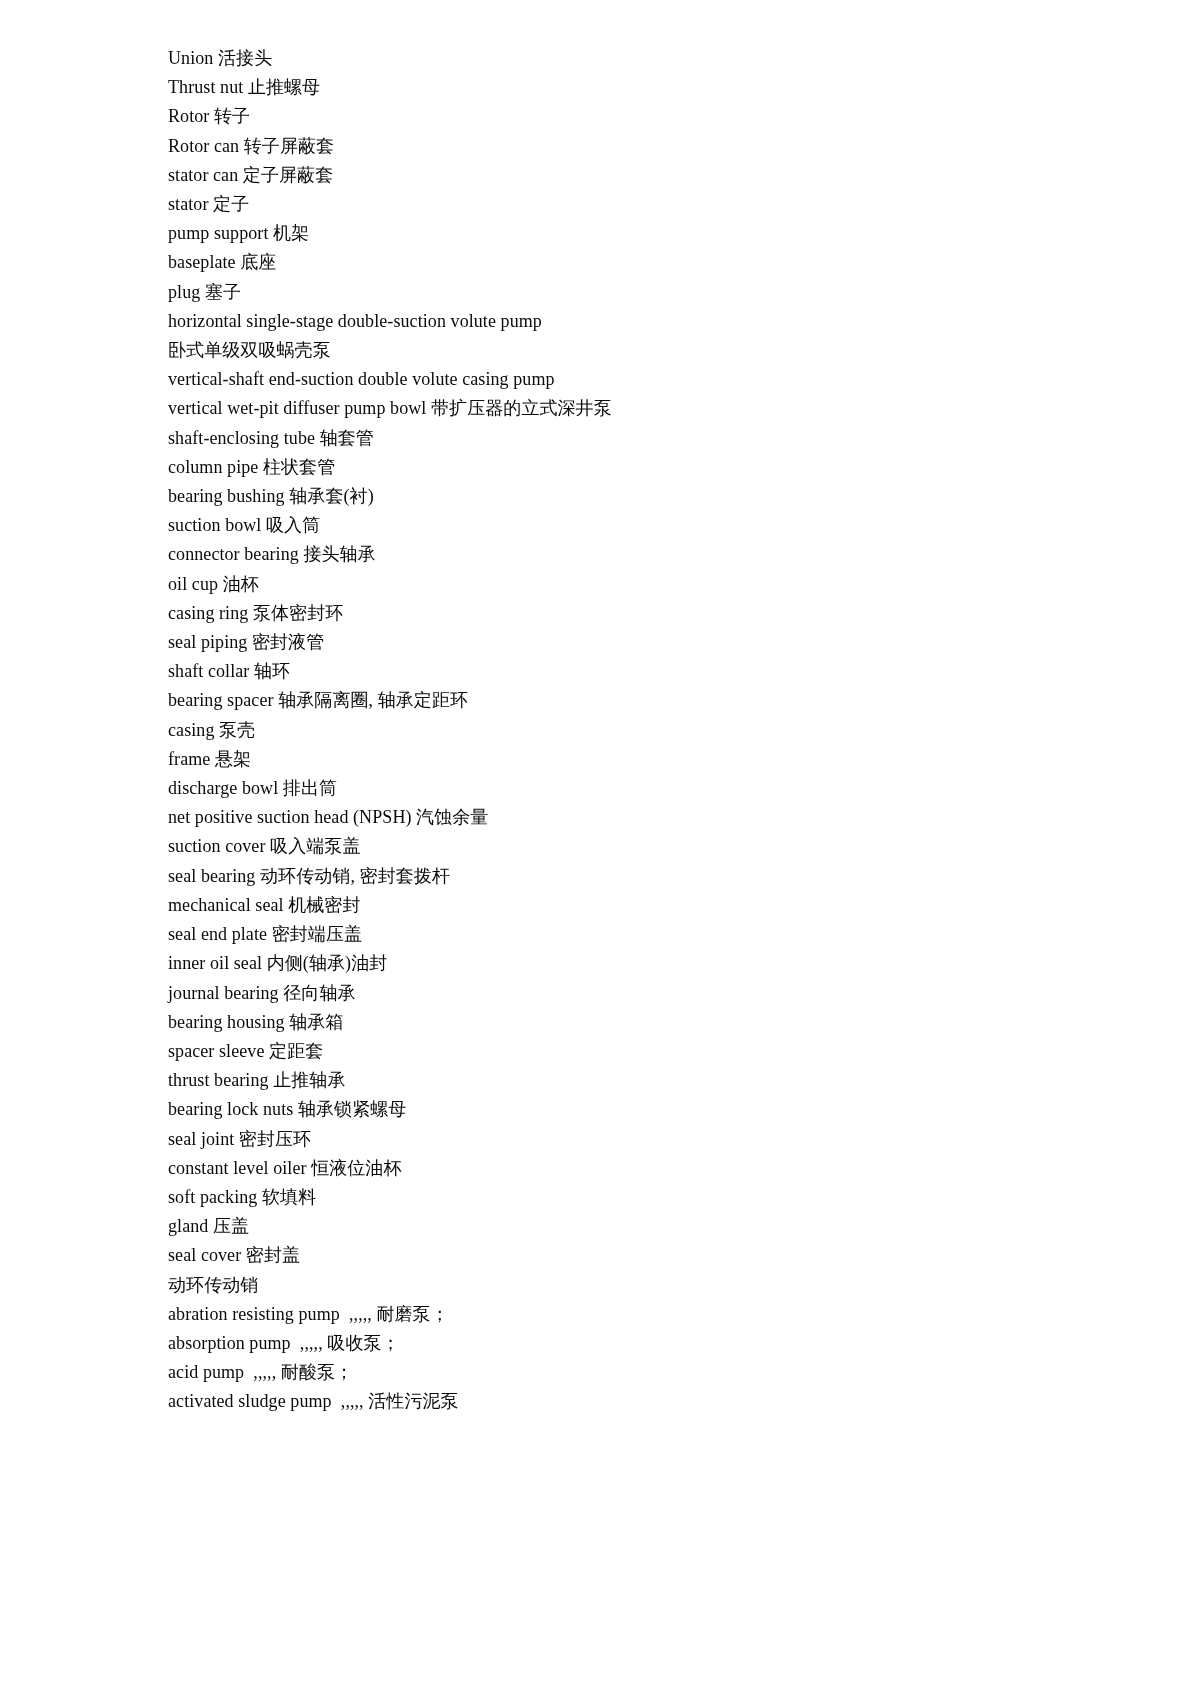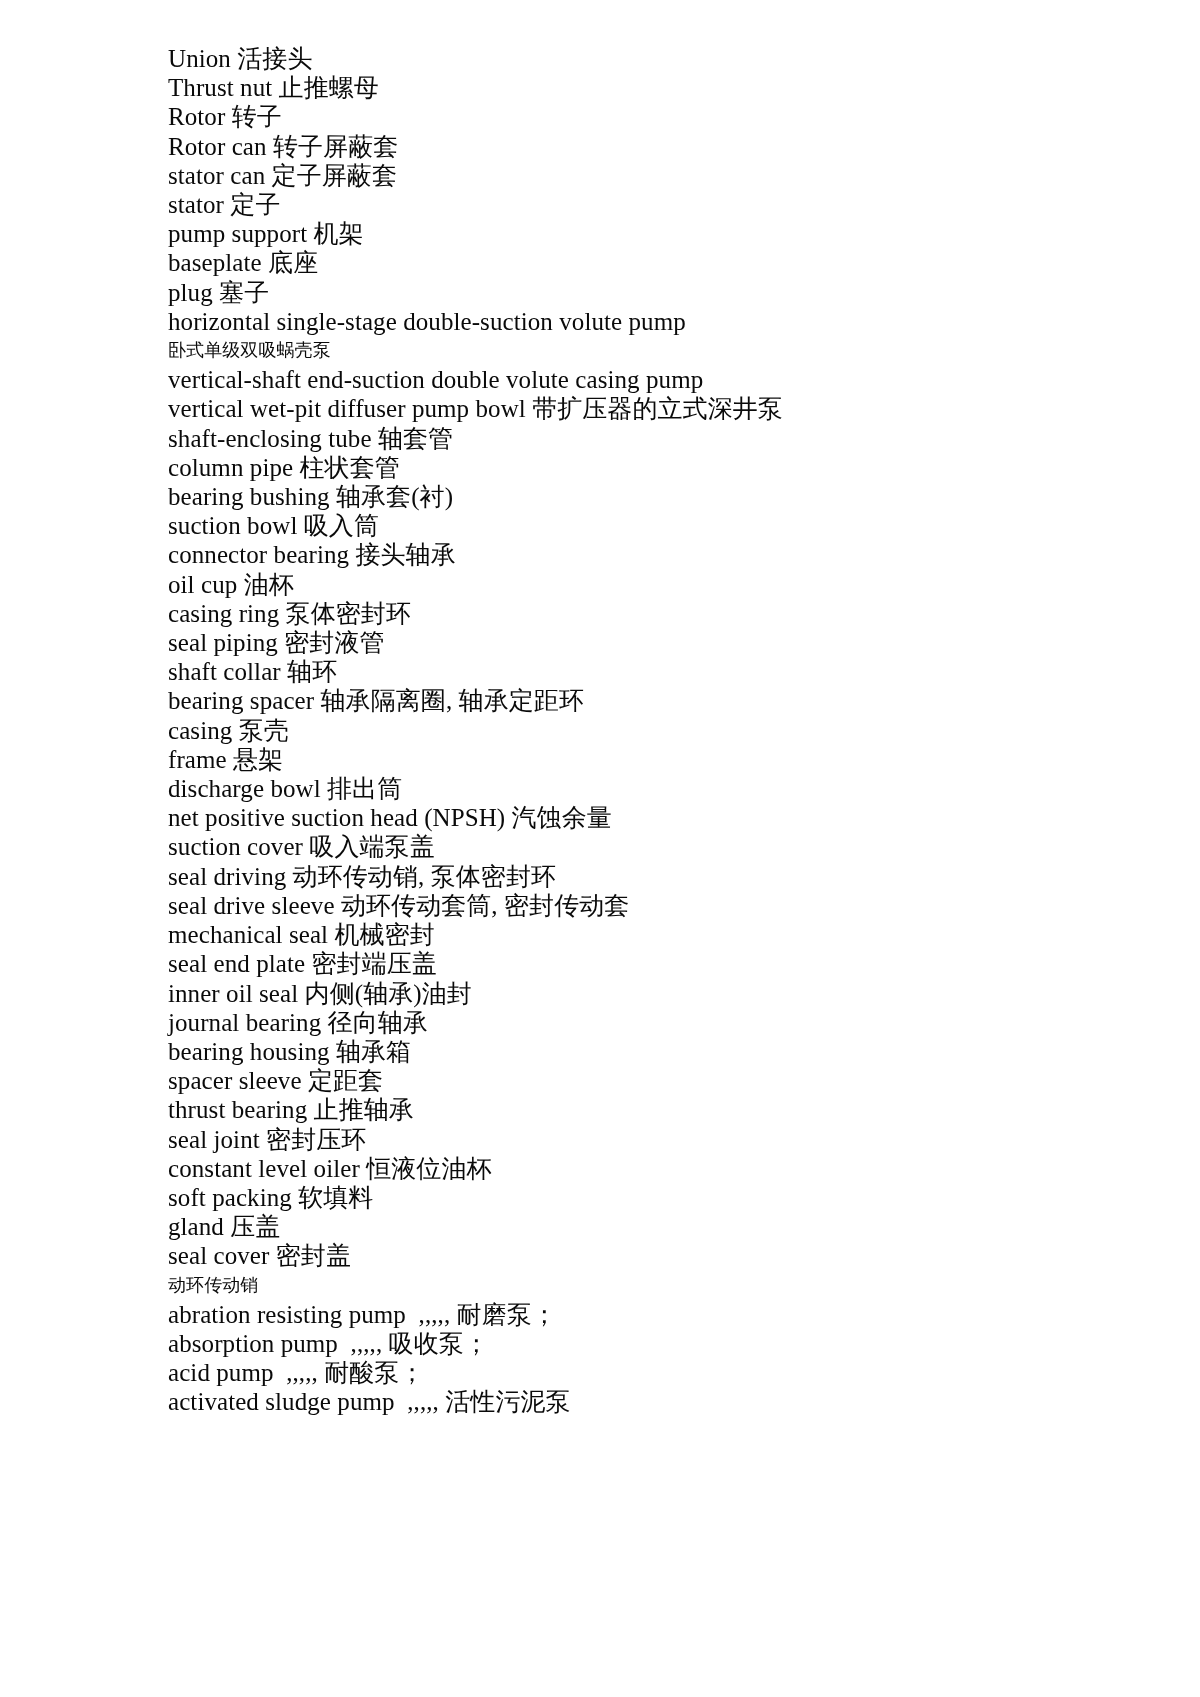--- a/index.html
+++ b/index.html
@@ -23,21 +23,21 @@
     box-sizing: border-box;
     padding: 44px 0 0 168px;
     overflow: hidden;
   }
   .glossary {
     list-style: none;
     margin: 0;
     padding: 0;
   }
   .entry {
-    font-size: 25px;
+    font-size: 18px;
     line-height: 29.2px;
     white-space: pre;
     letter-spacing: 0.08px;
     color: #0a0a0a;
   }
   
   .entry.cn-only {
     font-size: 18px;
   }
 </style>
@@ -67,29 +67,29 @@
       <li class="entry">oil cup 油杯</li>
       <li class="entry">casing ring 泵体密封环</li>
       <li class="entry">seal piping 密封液管</li>
       <li class="entry">shaft collar 轴环</li>
       <li class="entry">bearing spacer 轴承隔离圈, 轴承定距环</li>
       <li class="entry">casing 泵壳</li>
       <li class="entry">frame 悬架</li>
       <li class="entry">discharge bowl 排出筒</li>
       <li class="entry">net positive suction head (NPSH) 汽蚀余量</li>
       <li class="entry">suction cover 吸入端泵盖</li>
-      <li class="entry">seal driving 动环传动销, 泵体密封环</li>
-      <li class="entry">seal drive sleeve 动环传动套筒, 密封传动套</li>
+      <li class="entry">seal bearing 动环传动销, 密封套拨杆</li>
       <li class="entry">mechanical seal 机械密封</li>
       <li class="entry">seal end plate 密封端压盖</li>
       <li class="entry">inner oil seal 内侧(轴承)油封</li>
       <li class="entry">journal bearing 径向轴承</li>
       <li class="entry">bearing housing 轴承箱</li>
       <li class="entry">spacer sleeve 定距套</li>
       <li class="entry">thrust bearing 止推轴承</li>
+      <li class="entry">bearing lock nuts 轴承锁紧螺母</li>
       <li class="entry">seal joint 密封压环</li>
       <li class="entry">constant level oiler 恒液位油杯</li>
       <li class="entry">soft packing 软填料</li>
       <li class="entry">gland 压盖</li>
       <li class="entry">seal cover 密封盖</li>
       <li class="entry cn-only">动环传动销</li>
       <li class="entry">abration resisting pump  ,,,,, 耐磨泵；</li>
       <li class="entry">absorption pump  ,,,,, 吸收泵；</li>
       <li class="entry">acid pump  ,,,,, 耐酸泵；</li>
       <li class="entry">activated sludge pump  ,,,,, 活性污泥泵</li>

